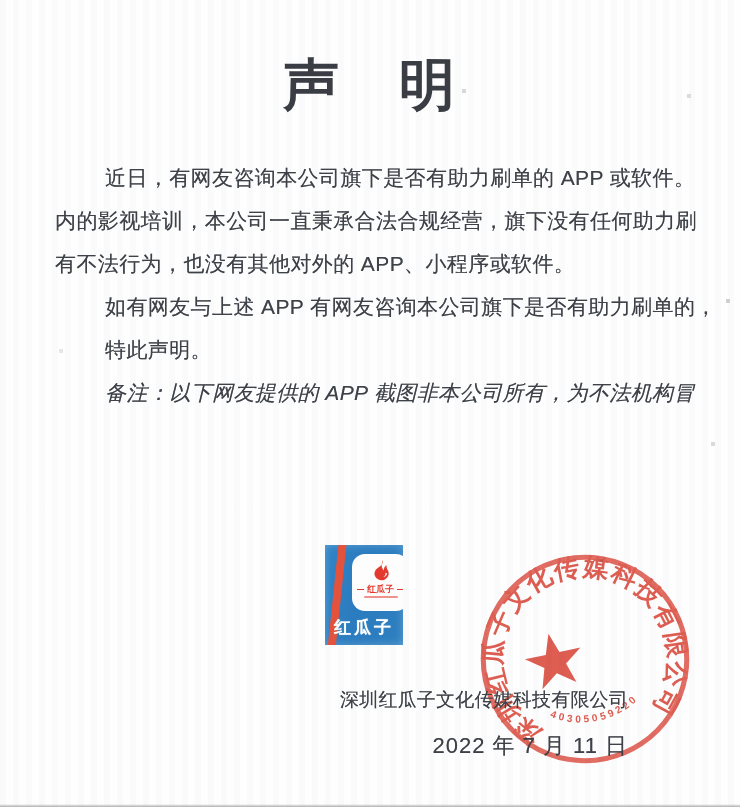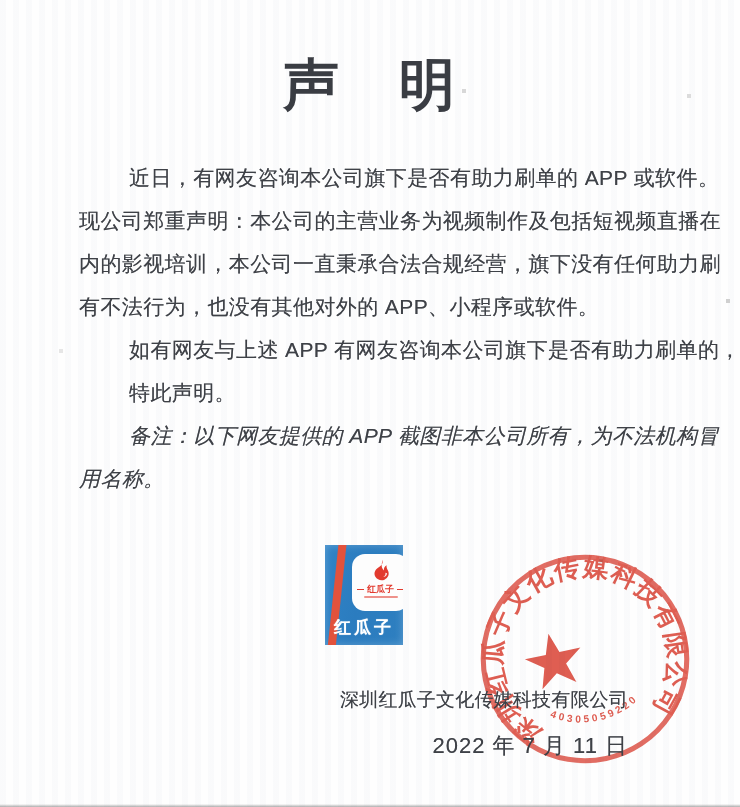--- a/index.html
+++ b/index.html
@@ -17,21 +17,21 @@
     position:absolute; top:48px; left:0; width:740px;
     text-align:center; font-size:56px; font-weight:bold;
     color:#3a3d43; letter-spacing:2px;
   }
 
   .body-lines {
     position:absolute; top:156px; left:55px; width:636px;
     font-size:21px; color:#3e4147; letter-spacing:.4px;
     text-shadow:0 0 .5px rgba(62,65,71,.55);
   }
-  .body-lines .line { height:43px; line-height:43px; white-space:nowrap;margin-left:24px; }
+  .body-lines .line { height:43px; line-height:43px; white-space:nowrap; }
   .body-lines .line.indent { padding-left:50px; }
   .body-lines .line.italic { font-style:italic; }
 
   
   .app-shot {
     position:absolute; left:325px; top:545px; width:78px; height:100px;
     background:linear-gradient(100deg,#2f83c6 0%, #2b7cbf 45%, #2e7fc0 100%);
     overflow:hidden;
     box-shadow:inset 0 0 8px rgba(255,255,255,.25);
   }
@@ -92,27 +92,25 @@
 <body>
 
 <div class="page">
 
   <div class="specks"></div>
 
   <h1 class="title">声　明</h1>
 
   <div class="body-lines" id="body-lines">
       <div class="line indent">近日，有网友咨询本公司旗下是否有助力刷单的 APP 或软件。</div>
-      <div class="line">现公司郑重声明：本公司的主营业务为视频制作及包括短视频直播在</div>
       <div class="line">内的影视培训，本公司一直秉承合法合规经营，旗下没有任何助力刷</div>
       <div class="line">有不法行为，也没有其他对外的 APP、小程序或软件。</div>
       <div class="line indent">如有网友与上述 APP 有网友咨询本公司旗下是否有助力刷单的，</div>
       <div class="line indent">特此声明。</div>
       <div class="line indent italic">备注：以下网友提供的 APP 截图非本公司所有，为不法机构冒</div>
-      <div class="line italic">用名称。</div>
     </div>
 
   <div class="app-shot">
     <div class="stripe"></div>
     <div class="icon-card">
       <svg width="26" height="26" viewBox="0 0 60 60" aria-hidden="true">
         <path d="M33 4 C36 12 31 17 24 22 C15 28 13 36 17 43 C21 50 30 53 38 50
                  C47 46 50 37 46 29 C44 25 42 22 43 17 C38 20 36 24 37 29
                  C33 25 30 19 32 12 C33 9 33 6 33 4 Z" fill="#e23a2e"></path>
         <path d="M40 34 C41 38 39 42 35 44 C40 44 44 40 44 35 Z" fill="#ffffff" opacity="0.85"></path>

